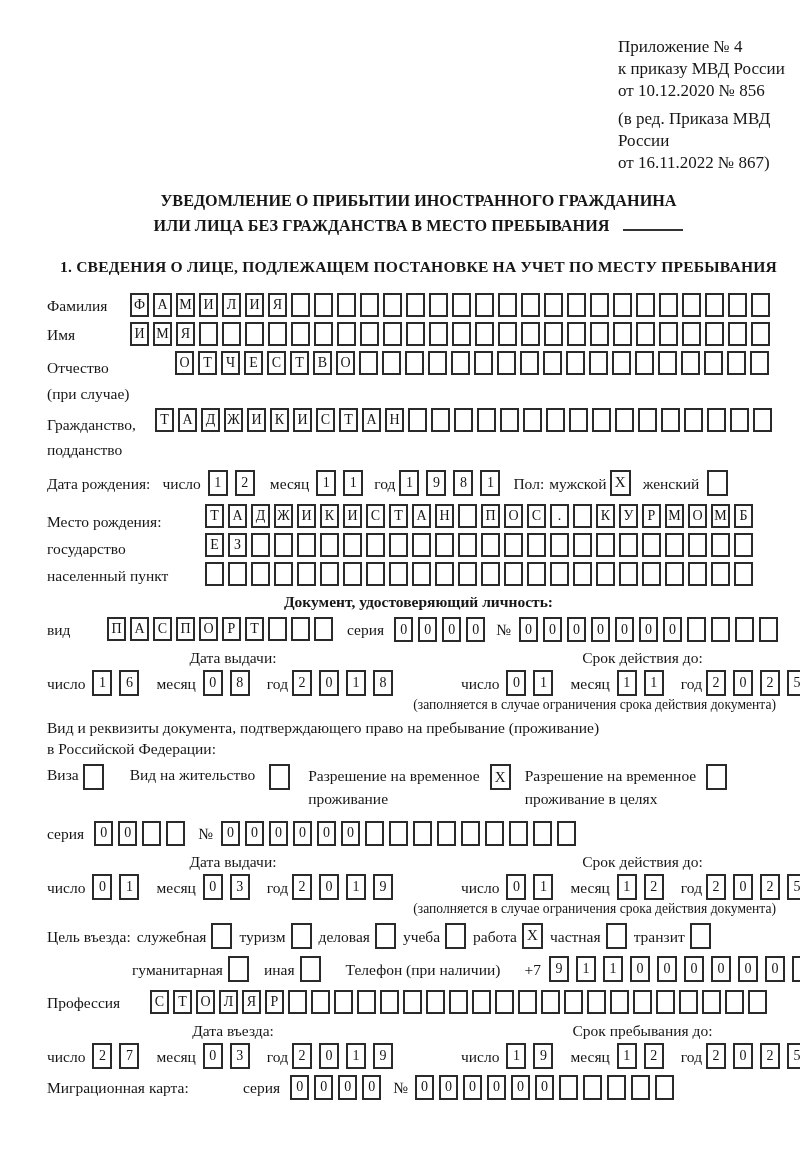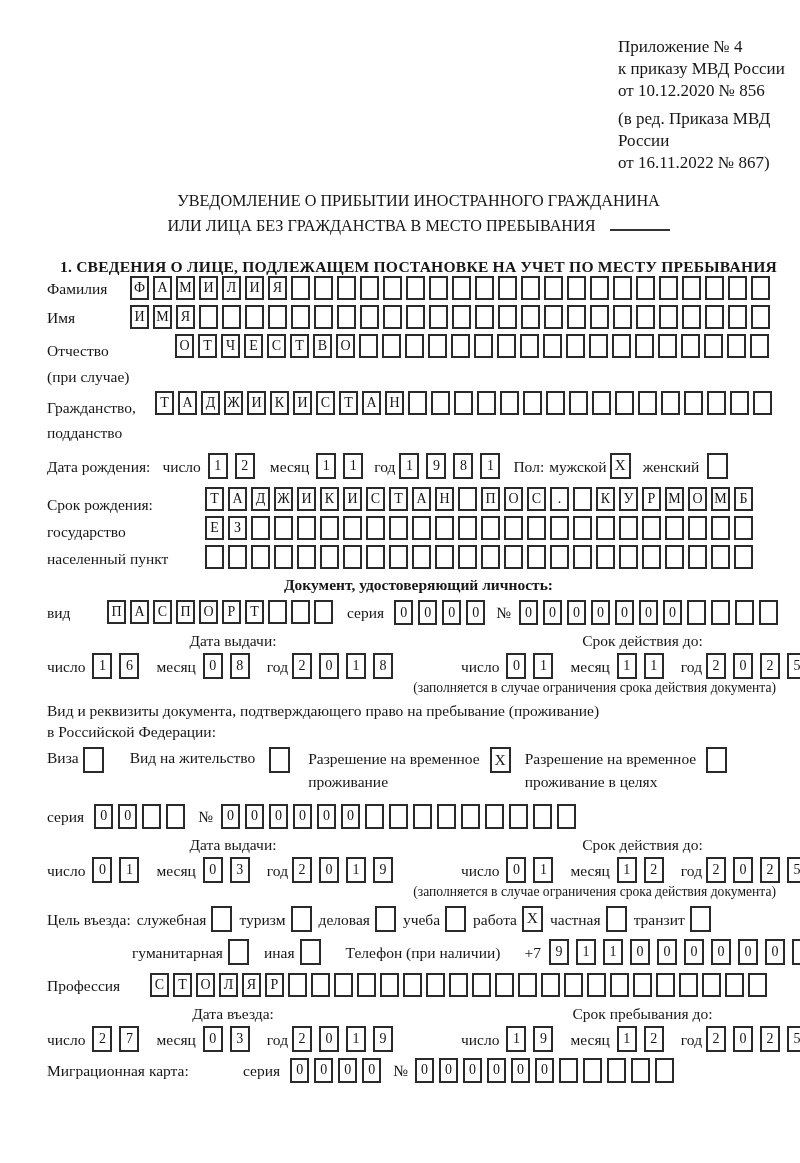--- a/index.html
+++ b/index.html
@@ -5,25 +5,25 @@
   * { margin:0; padding:0; box-sizing:border-box; }
   html,body { width:800px; background:#fff; }
   body { height:1163px; overflow:hidden; color:#161616;
          font-family:"Liberation Serif","DejaVu Serif",serif; font-size:15.5px; }
   .page { padding:36px 10px 0 47px; position:relative; width:800px; }
 
   .hdr { margin-left:571px; font-size:17px; line-height:1.3; }
   .hdr .grp2 { margin-top:6px; }
   .forma { text-align:right; padding-right:30px; font-weight:bold; font-size:16px; margin-top:16px; }
 
-  .title { text-align:center; font-weight:normal; font-size:16.2px; margin-top:14px; line-height:1.6; }
+  .title { text-align:center; font-weight:bold; font-size:16.2px; margin-top:14px; line-height:1.6; }
   .blank-line { display:inline-block; width:60px; height:13px; border-bottom:2px solid #333; margin-left:14px; }
   .sec { text-align:center; font-weight:bold; font-size:15.6px; margin-top:18px; letter-spacing:.2px; }
 
-  .form { }
+  .form { margin-top:17px; }
   .row { display:flex; align-items:flex-start; margin-bottom:5px; flex-wrap:nowrap; }
   .lbl { flex:none; padding-top:4px; }
   .lblcol { flex:none; padding-top:4px; line-height:1.62; }
 
   .cells { display:flex; flex:none; }
   .cell { flex:none; width:19px; height:24px; border:2px solid #2a2a2a; margin-right:4px;
           display:flex; align-items:center; justify-content:center;
           font-size:14px; background:#fff; }
   .cells.g .cell { width:20px; height:26px; margin-right:7px; }
   .cells.n .cell { width:19px; height:25px; margin-right:5px; }
@@ -232,21 +232,21 @@
         </div>
       <span class="dw" style="margin-right:5px">Пол:</span>
       <span class="dw" style="margin-right:3px">мужской</span>
       <span class="cb">X</span>
       <span class="dw" style="margin-left:12px;margin-right:8px">женский</span>
       <span class="cb"></span>
     </div>
 
     <div class="row" style="margin-bottom:2px">
       <div class="lblcol" style="width:158px;line-height:1.75">
-        <div>Срок рождения:</div>
+        <div>Место рождения:</div>
         <div>государство</div>
         <div>населенный пункт</div>
       </div>
       <div>
         <div class="cells" style="margin-bottom:5px">
             <span class="cell">Т</span>
             <span class="cell">А</span>
             <span class="cell">Д</span>
             <span class="cell">Ж</span>
             <span class="cell">И</span>

